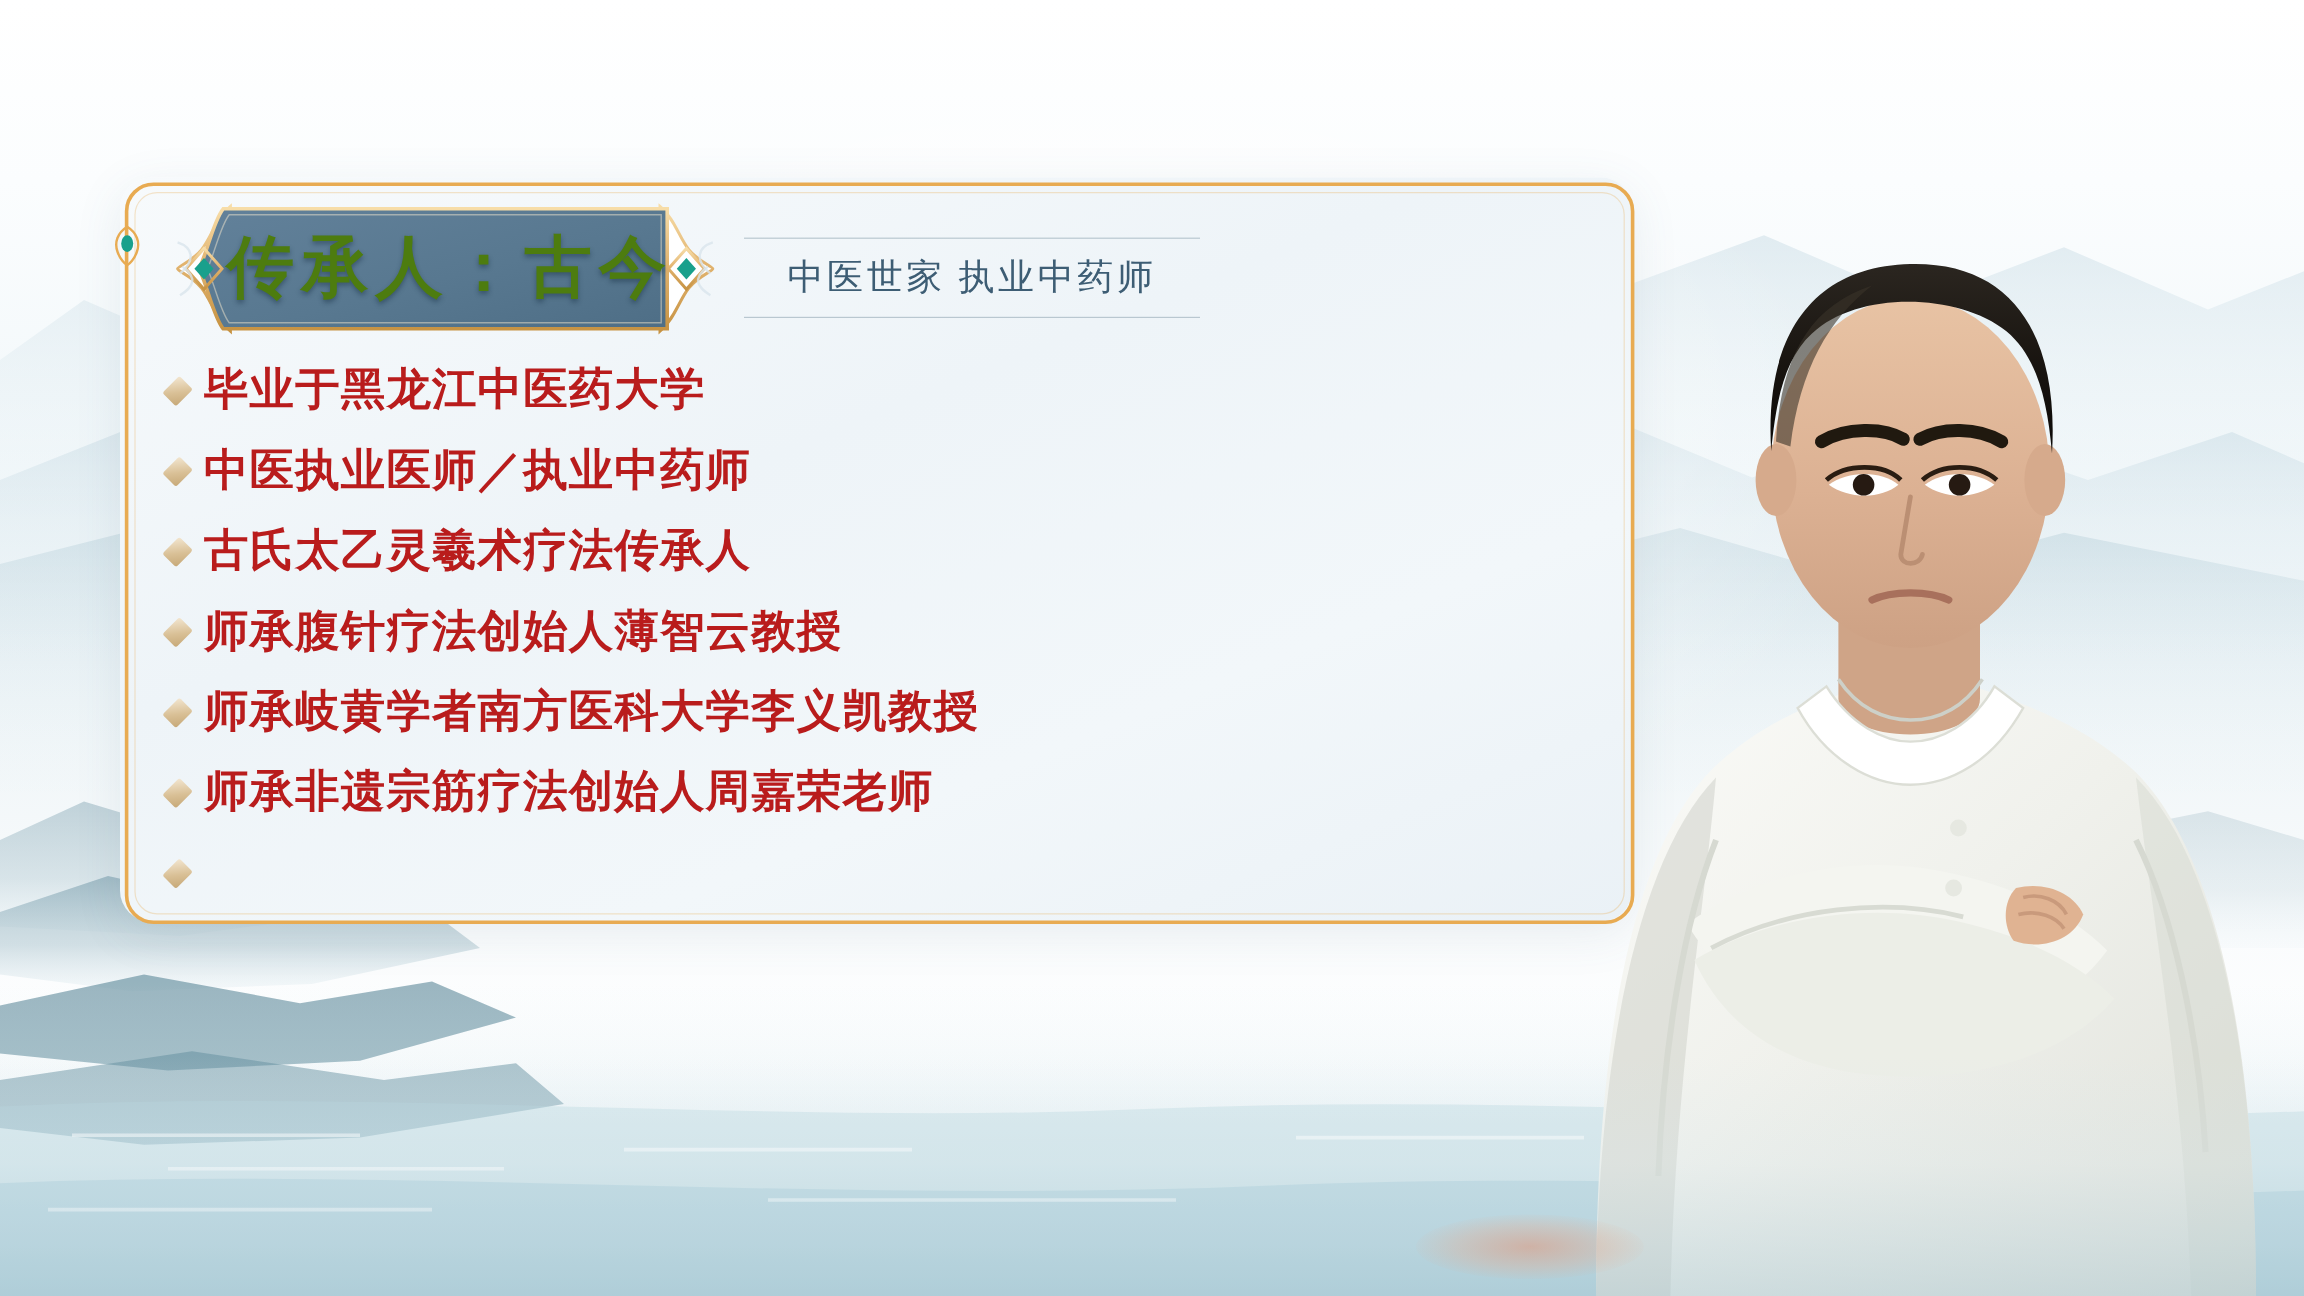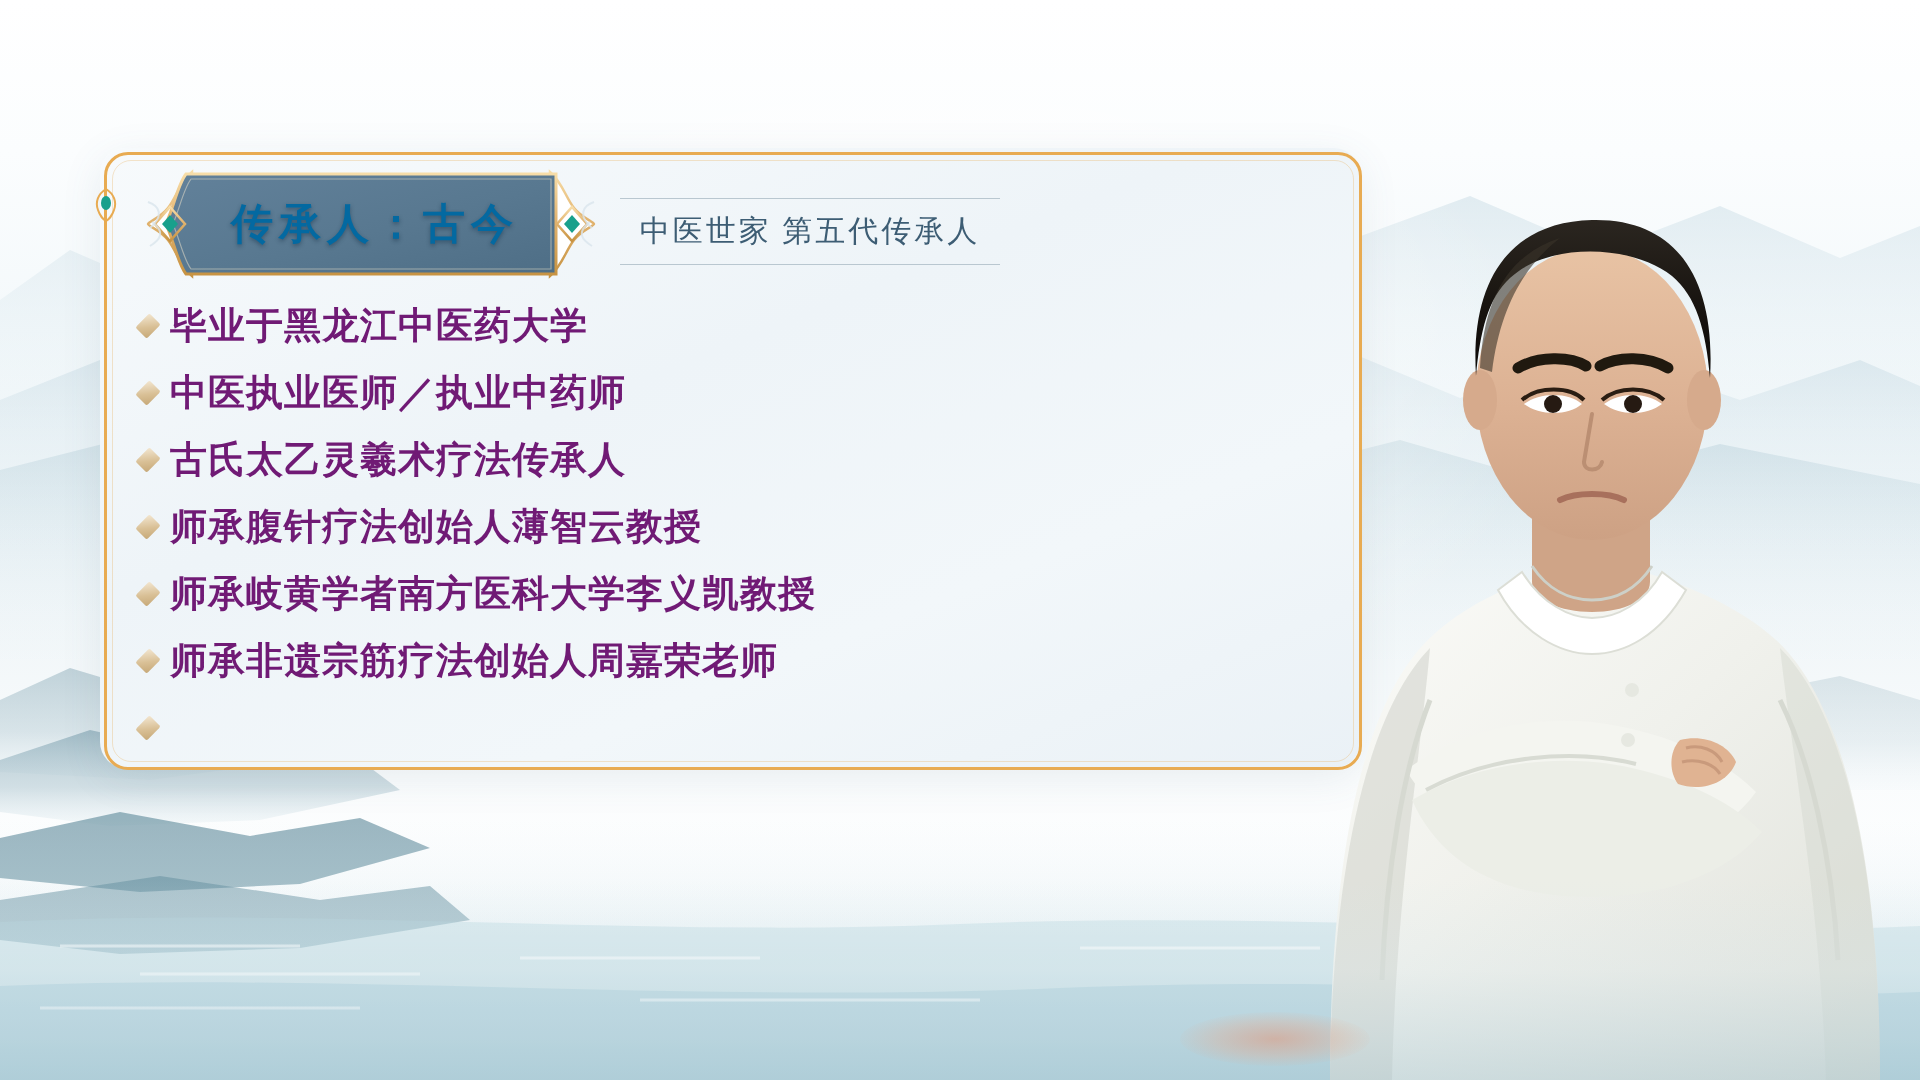--- a/index.html
+++ b/index.html
@@ -99,24 +99,24 @@
   }
   .plaque-svg { position:absolute; left:0; top:0; }
   .plaque-title {
     position: absolute;
     left: 0; top: 0;
     width: 470px; height: 112px;
     display: flex;
     align-items: center;
     justify-content: center;
     font-family: Liberation Serif, serif;
-    font-size: 42px;
+    font-size: 56px;
     font-weight: bold;
     letter-spacing: 6px;
-    color: #0369a1;
+    color: #4d7c0f;
     text-shadow: 0 2px 4px rgba(20,45,65,0.45);
     padding-left: 8px;
     box-sizing: border-box;
   }
 
   
   .subtitle-block {
     position: absolute;
     left: 620px;
     top: 198px;
@@ -158,21 +158,21 @@
     margin-right: 14px;
     flex: 0 0 auto;
     transform: rotate(45deg) scaleY(1.25);
     background: linear-gradient(135deg, #f3e7d2 0%, #d9c096 55%, #c6a877 100%);
     border-radius: 2px;
   }
   .cred-text {
     font-family: "Liberation Serif", "DejaVu Serif", serif;
     font-size: 37px;
     font-weight: bold;
-    color: #701a75;
+    color: #b91c1c;
     letter-spacing: 1px;
     white-space: nowrap;
     line-height: 1;
   }
 
   
   .portrait {
     position: absolute;
     right: 0;
     bottom: 0;
@@ -336,21 +336,21 @@
         <path d="M22,-22 C10,-18 6,-8 20,4" fill="none" stroke="#d9e5ec" stroke-width="2" opacity="0.8"></path>
         <path d="M20,22 C10,16 4,8 18,-2" fill="none" stroke="#d9e5ec" stroke-width="2" opacity="0.8"></path>
       </g>
     </svg>
 
     <div class="plaque-title">传承人：古今</div>
   </div>
 
   <div class="subtitle-block">
     <div class="subtitle-rule"></div>
-    <div class="subtitle-text">中医世家 第五代传承人</div>
+    <div class="subtitle-text">中医世家 执业中药师</div>
     <div class="subtitle-rule"></div>
   </div>
 
   <ul class="cred-list">
     <li class="cred-item">
       <span class="cred-bullet"></span>
       <span class="cred-text">毕业于黑龙江中医药大学</span>
     </li>
     <li class="cred-item">
       <span class="cred-bullet"></span>

